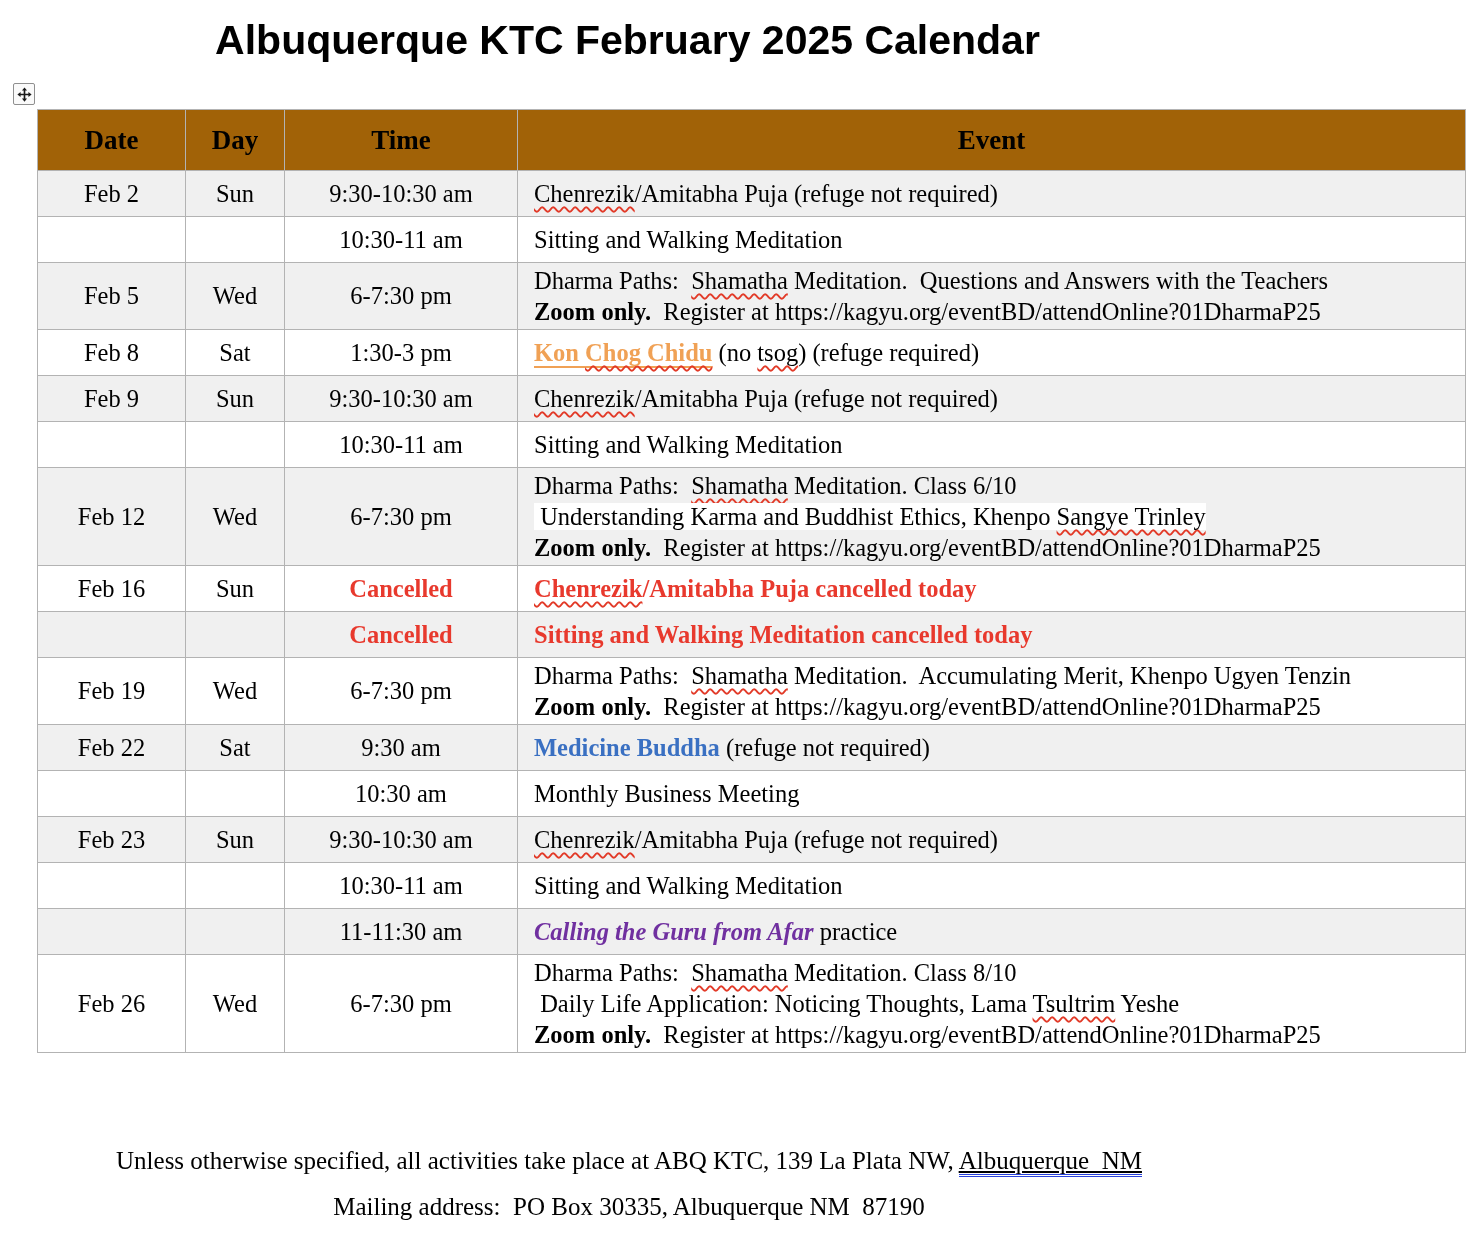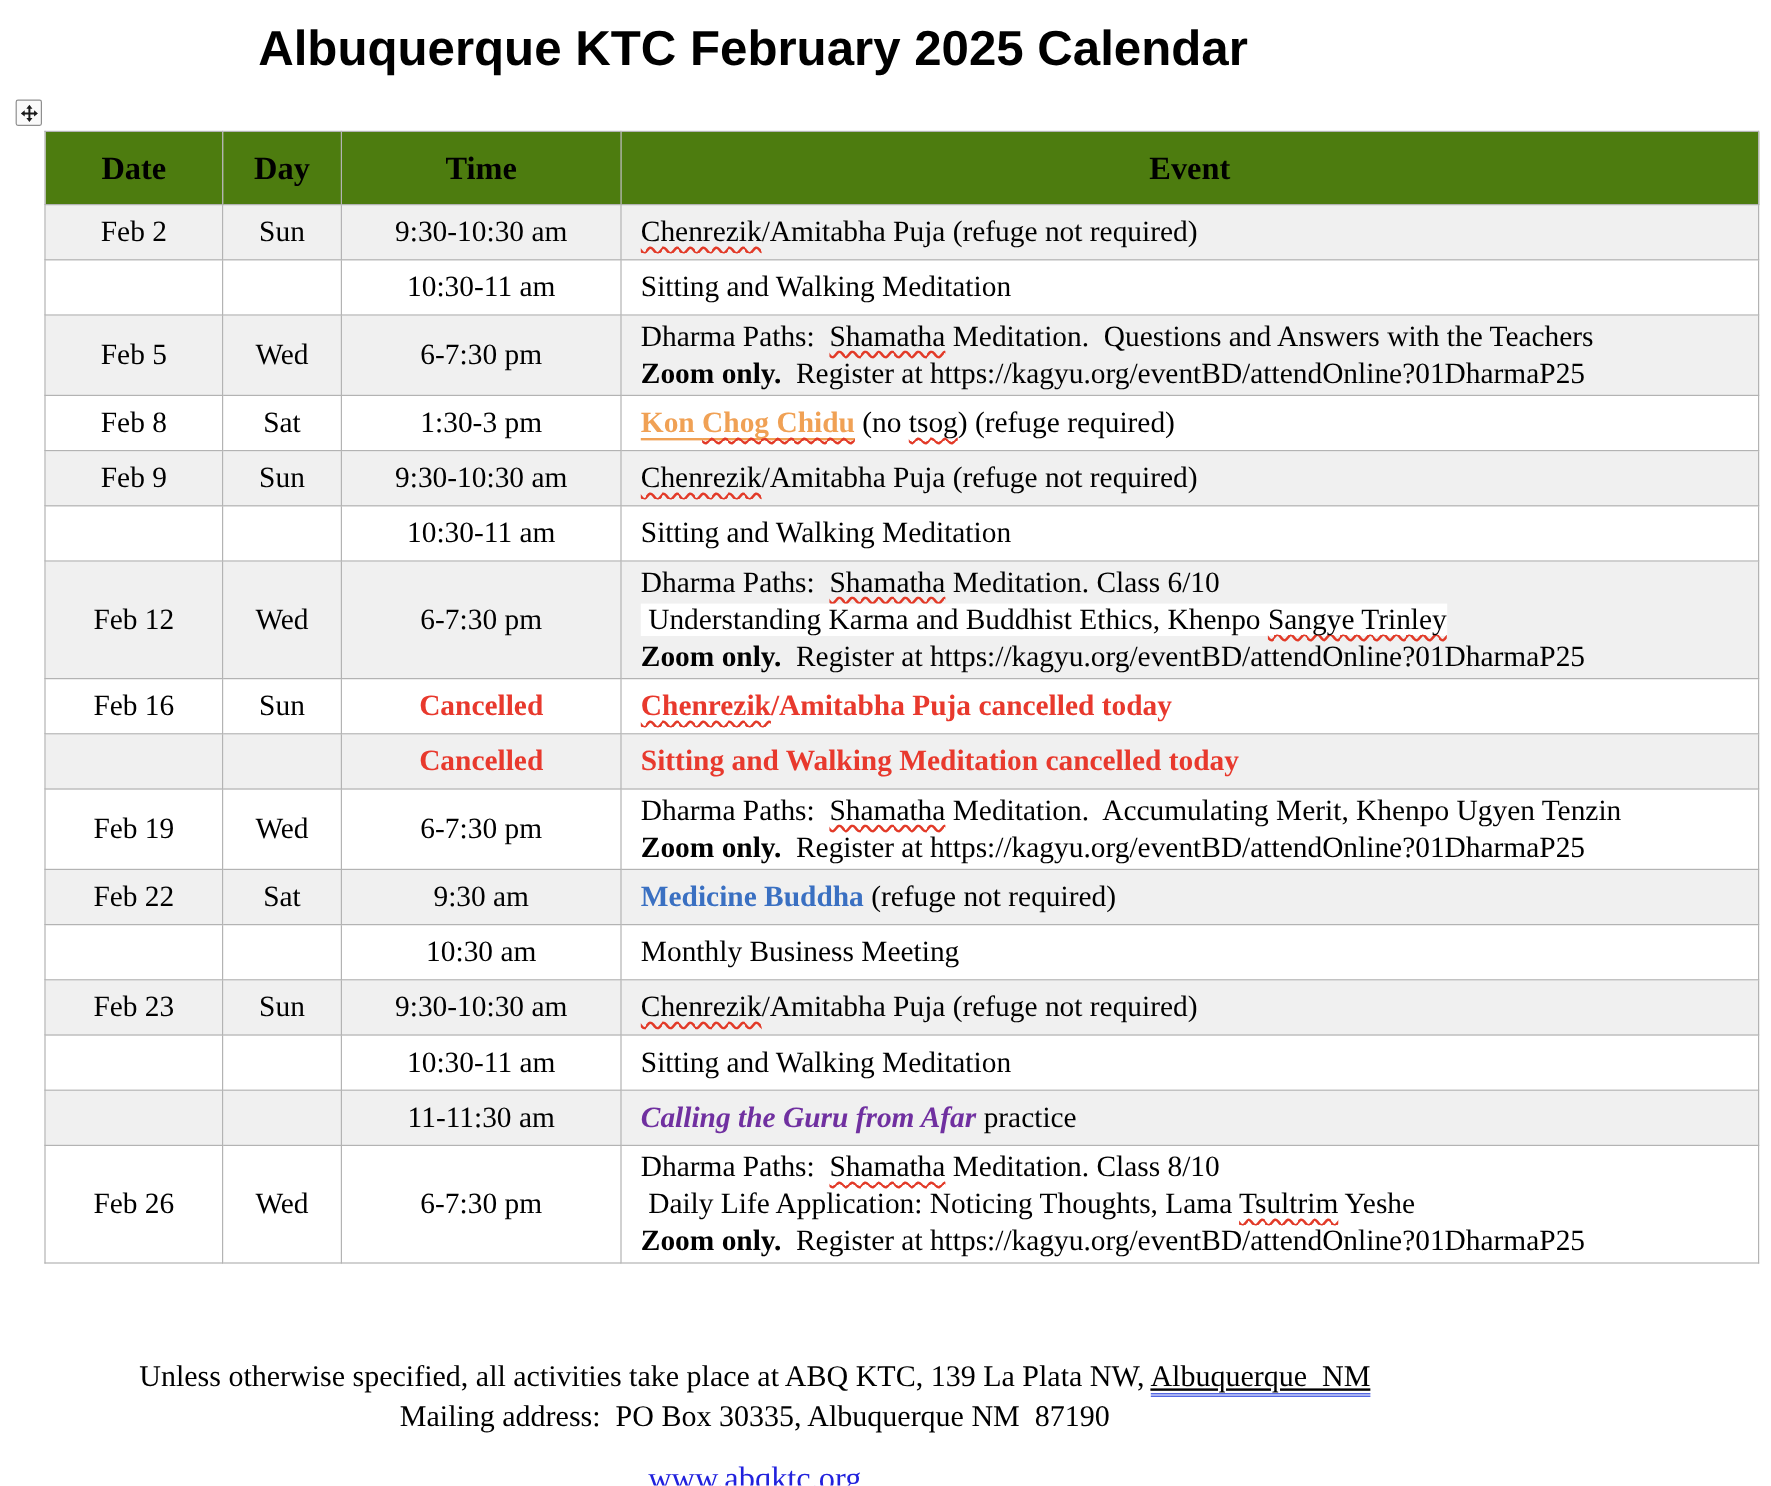--- a/index.html
+++ b/index.html
@@ -15,21 +15,21 @@
     border:1px solid #8f8f8f;border-radius:2px;background:#fafafa;
     display:flex;align-items:center;justify-content:center;cursor:move;
   }
   .move-handle svg{display:block;}
 
   table.cal{
     position:absolute;left:37px;top:109px;width:1429px;
     border-collapse:collapse;table-layout:fixed;font-size:24.5px;
   }
   .cal th,.cal td{border:1.5px solid var(--c-border,#b3b3b3);box-sizing:border-box;}
-  .cal th{height:61px;font-size:27px;font-weight:700;text-align:center;background:#4d7c0f;padding:2px 4px;}
+  .cal th{height:61px;font-size:27px;font-weight:700;text-align:center;background:#a16207;padding:2px 4px;}
   .cal td{height:46px;padding:2px 6px;vertical-align:middle;white-space:pre-wrap;}
   .cal td.center{text-align:center;}
   .cal td.event{padding-left:16px;padding-right:9px;text-align:left;}
   .cal tr.shaded td{background:var(--c-shade,#f0f0f0);}
   .line{line-height:31px;white-space:pre-wrap;}
 
   .b{font-weight:700;}
   .sp{
     text-decoration-line:underline;text-decoration-style:wavy;
     text-decoration-color:var(--c-squiggle,#e23a28);text-decoration-thickness:2px;
@@ -39,21 +39,21 @@
     color:var(--c-orange,#f0a155);font-weight:700;
     text-decoration-line:underline;text-decoration-color:var(--c-orange,#f0a155);
     text-decoration-thickness:2px;text-underline-offset:5px;
   }
   .red{color:var(--c-red,#e8392d);font-weight:700;text-align:right;}
   .blue{color:var(--c-blue,#3a70c2);font-weight:700;}
   .purple{color:var(--c-purple,#7030a0);font-weight:700;font-style:italic;}
   .hl{background:#ffffff;margin-top:48px;}
 
   .footer{position:absolute;left:0;top:1131px;width:1258px;text-align:center;font-size:25px;}
-  .footer p{margin:0;line-height:33px;white-space:pre-wrap;}
+  .footer p{margin:13px;line-height:33px;white-space:pre-wrap;}
   .u2{text-decoration:underline;border-bottom:3px double var(--c-grammar,#2a43dd);}
   .site-link{display:inline-block;margin-top:7px;font-size:27px;color:var(--c-link,#2121dd);text-decoration:underline;cursor:pointer;}
 </style>
 </head>
 <body>
 
 <div class="title-wrap">
   <h1 class="doc-title">Albuquerque KTC February 2025 Calendar</h1>
 </div>
 

